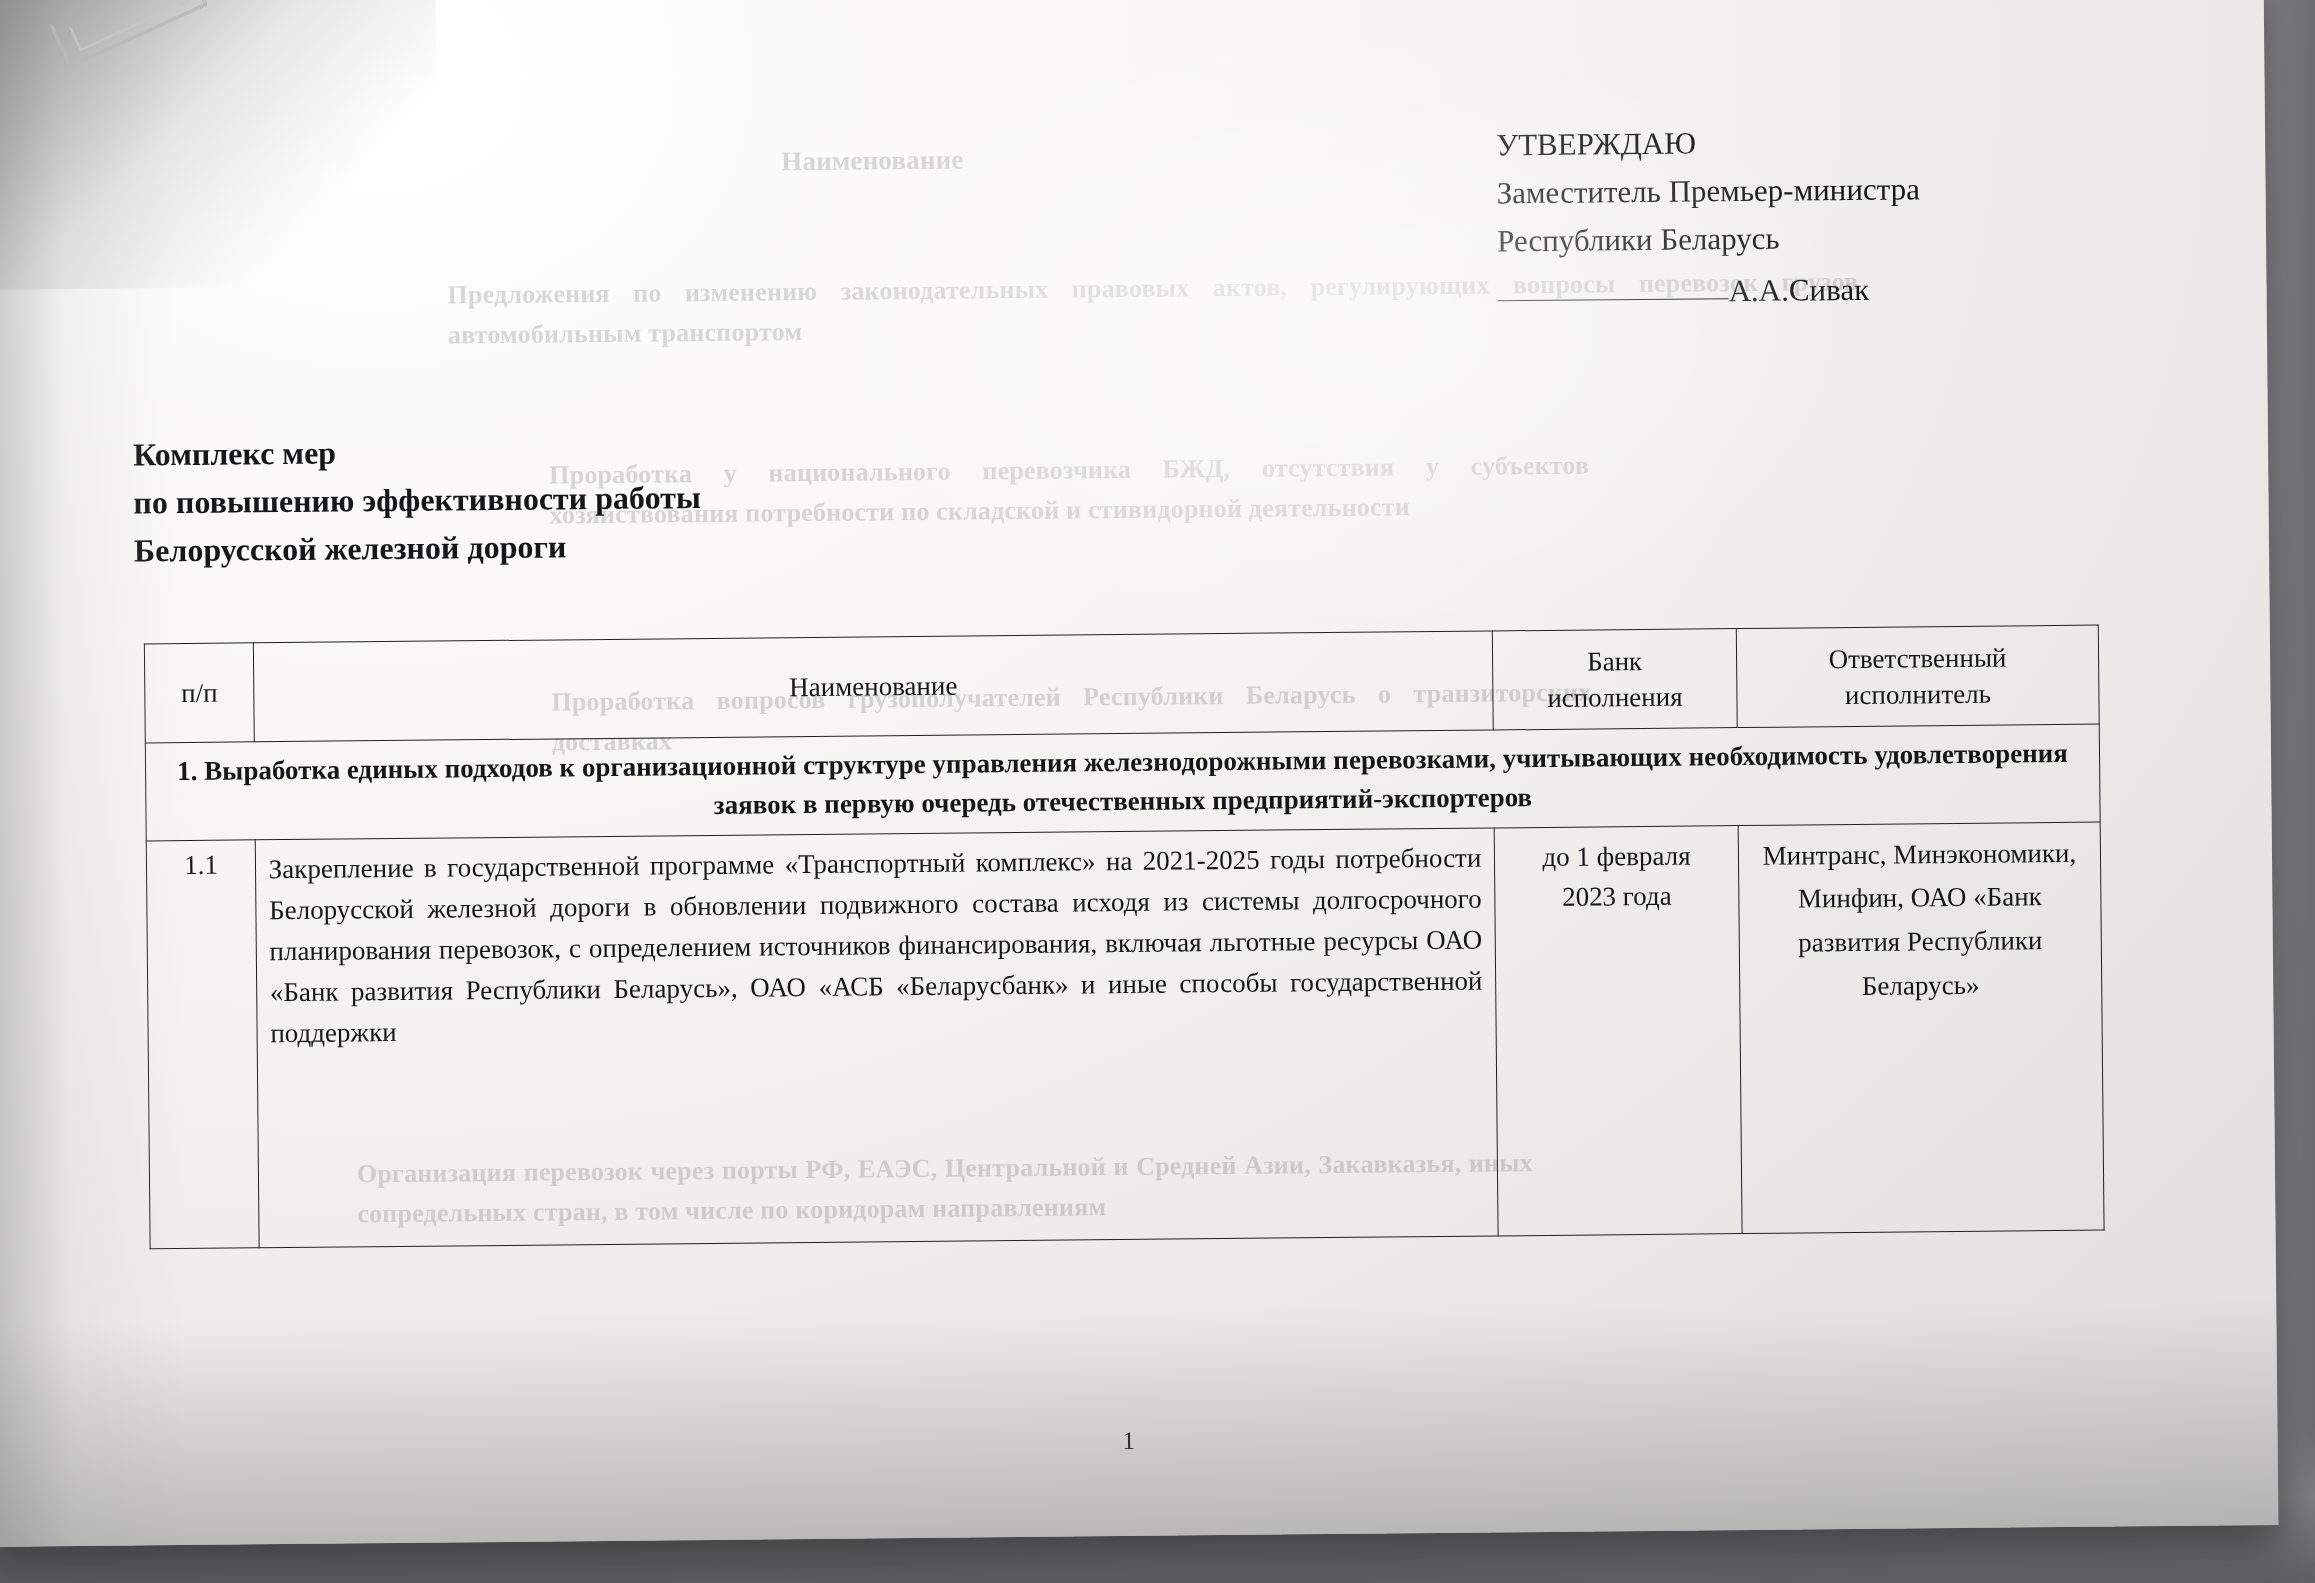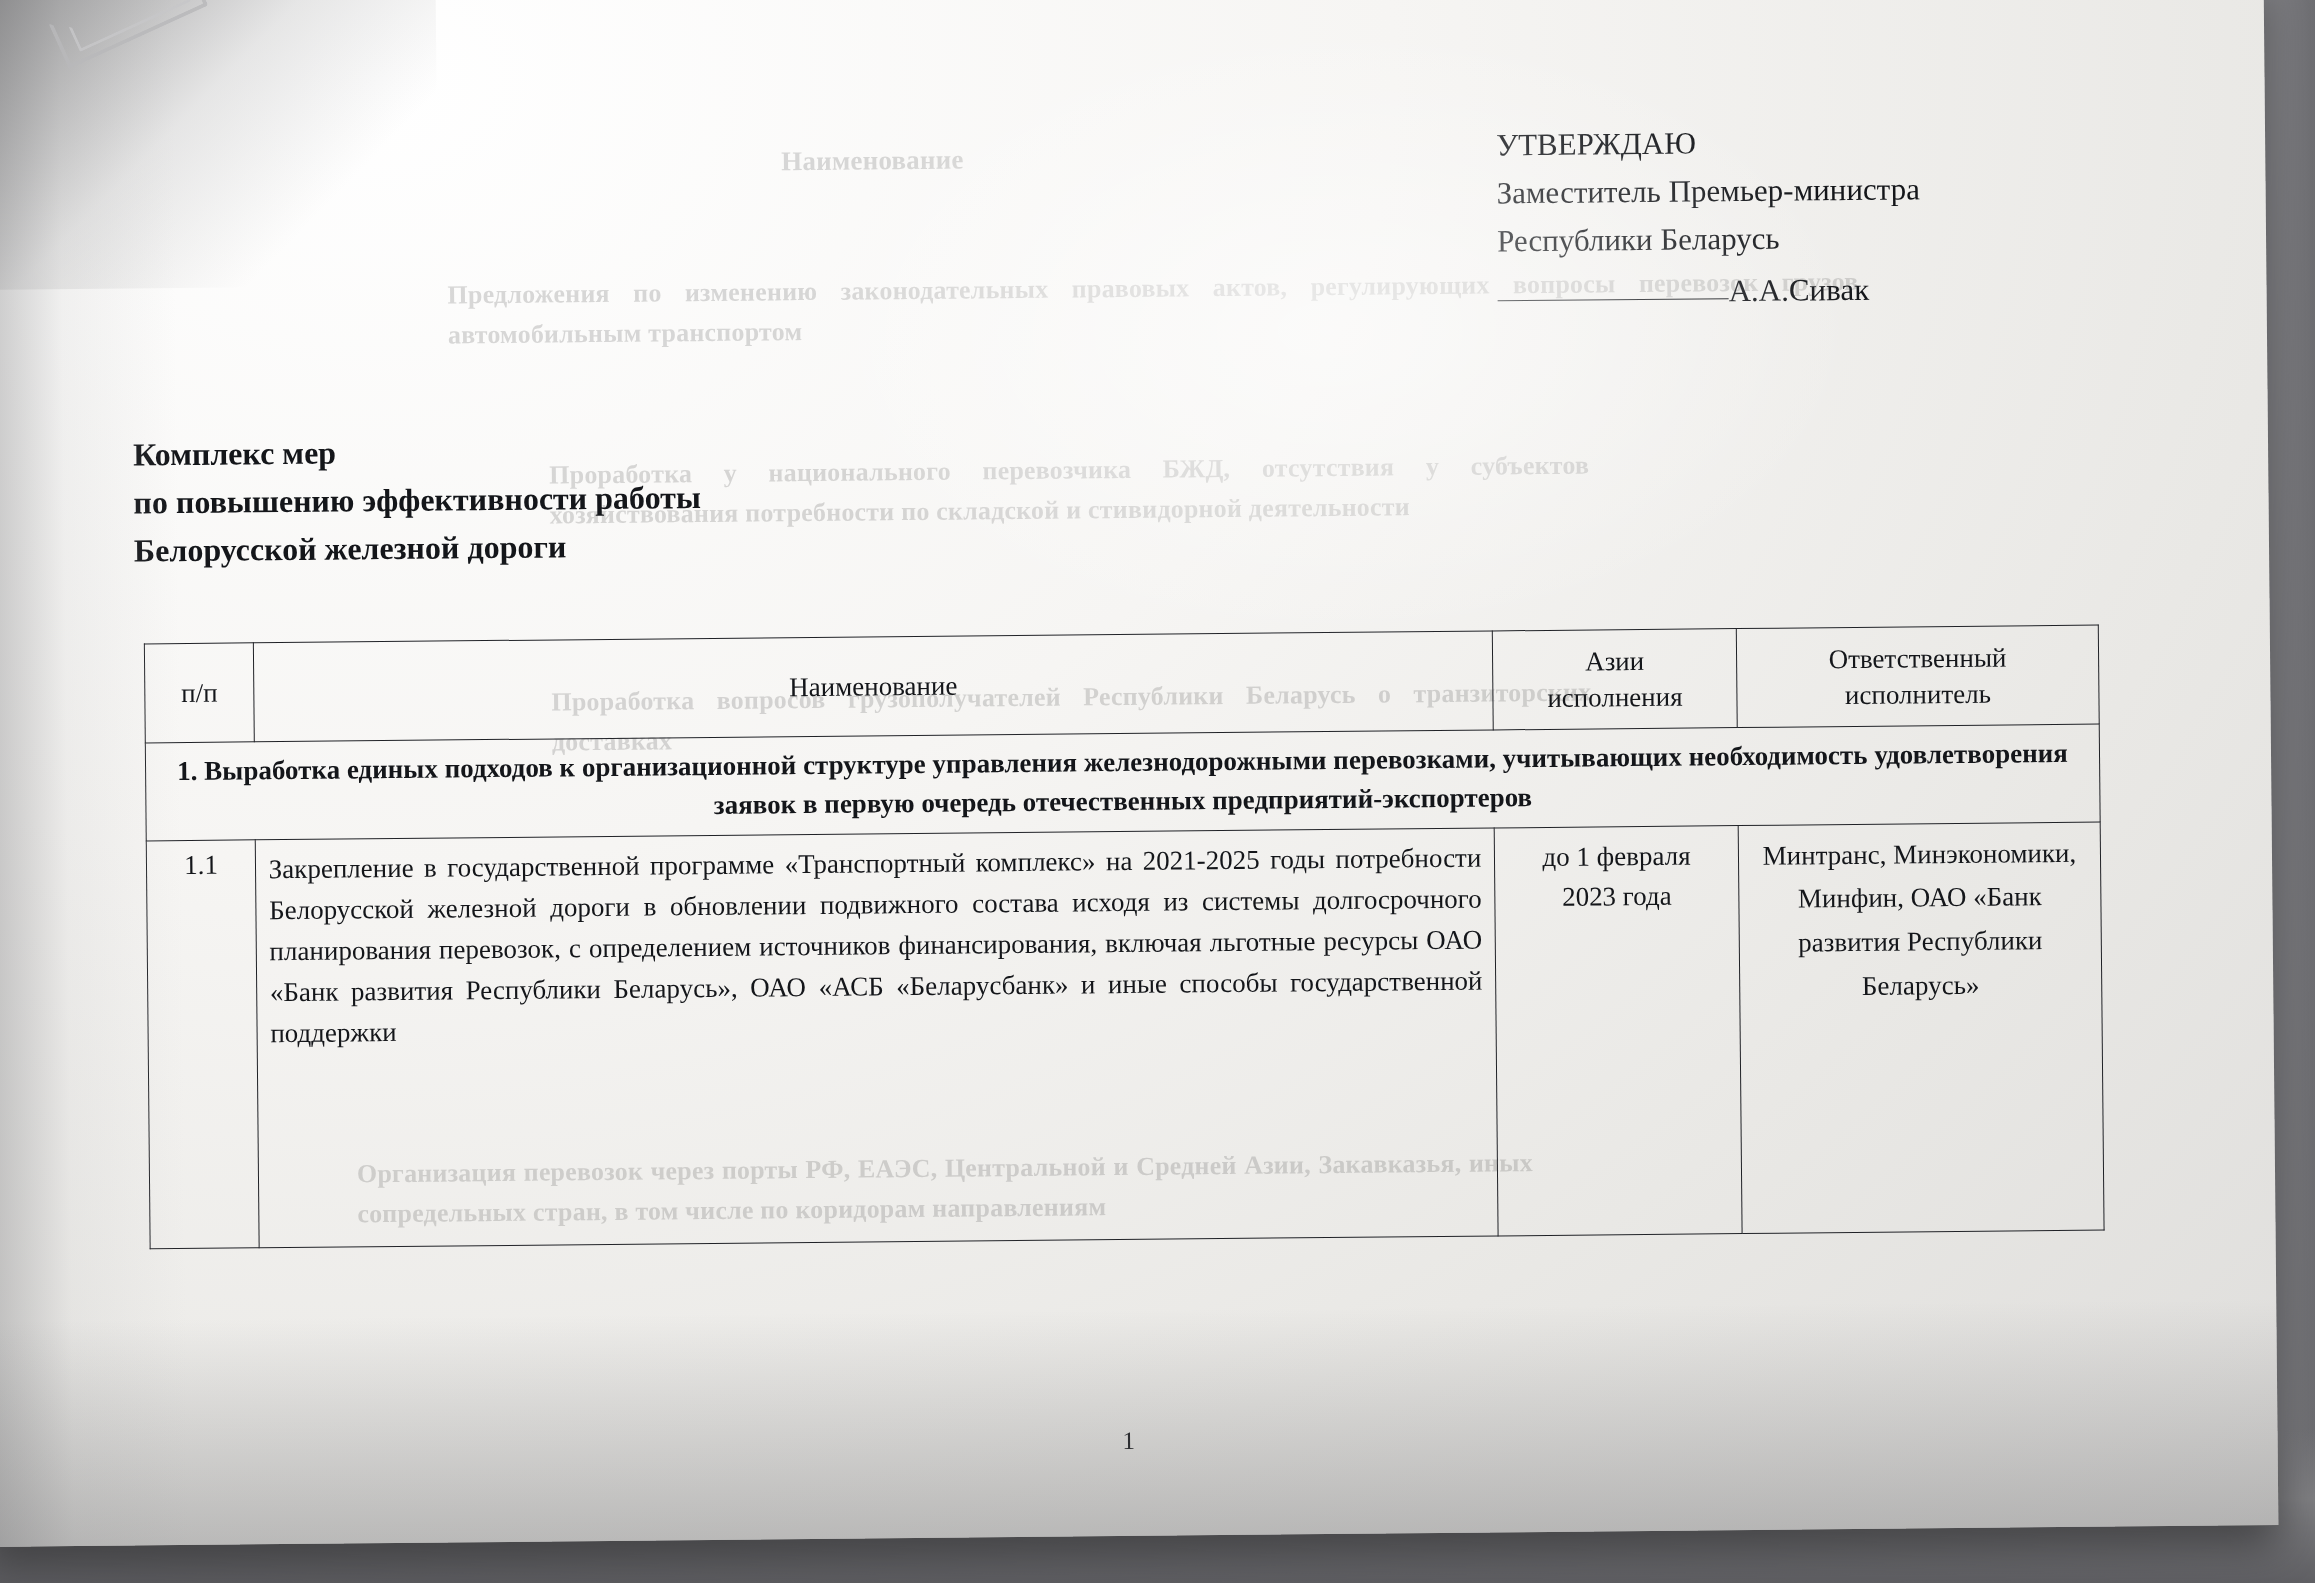--- a/index.html
+++ b/index.html
@@ -241,21 +241,21 @@
           <col class="c-num">
             <col class="c-name">
             <col class="c-term">
             <col class="c-resp">
         </colgroup>
         <thead>
           <tr>
             <th>п/п</th>
             <th>Наименование</th>
             <th>
-              <span>Азии</span><br>
+              <span>Банк</span><br>
               <span>исполнения</span>
             </th>
             <th>
               <span>Ответственный</span><br>
               <span>исполнитель</span>
             </th>
           </tr>
         </thead>
         <tbody>
           <tr class="section-row">

